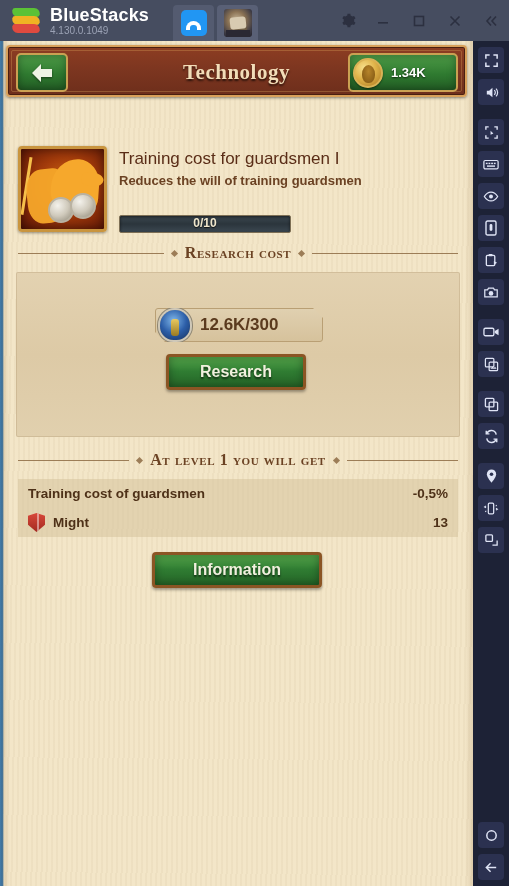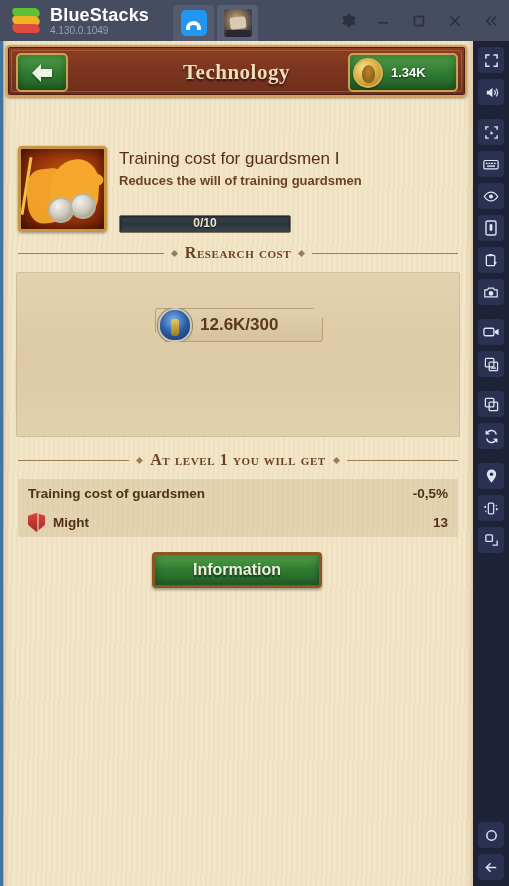--- a/index.html
+++ b/index.html
@@ -335,20 +335,23 @@
       <span class="ln"></span>
     </div>
 
     <div class="res-panel"></div>
 
     <div class="res-cost">
       <div class="helm"></div>
       <div class="res-val">12.6K/300</div>
     </div>
 
+    <div class="gbtn" id="btn-research">
+      <span>Research</span>
+    </div>
 
     <div class="divider" id="div-level">
       <span class="ln"></span>
       <span class="dot"></span>
       <span class="lbl">At level 1 you will get</span>
       <span class="dot"></span>
       <span class="ln"></span>
     </div>
 
     <div class="bonus-box">

